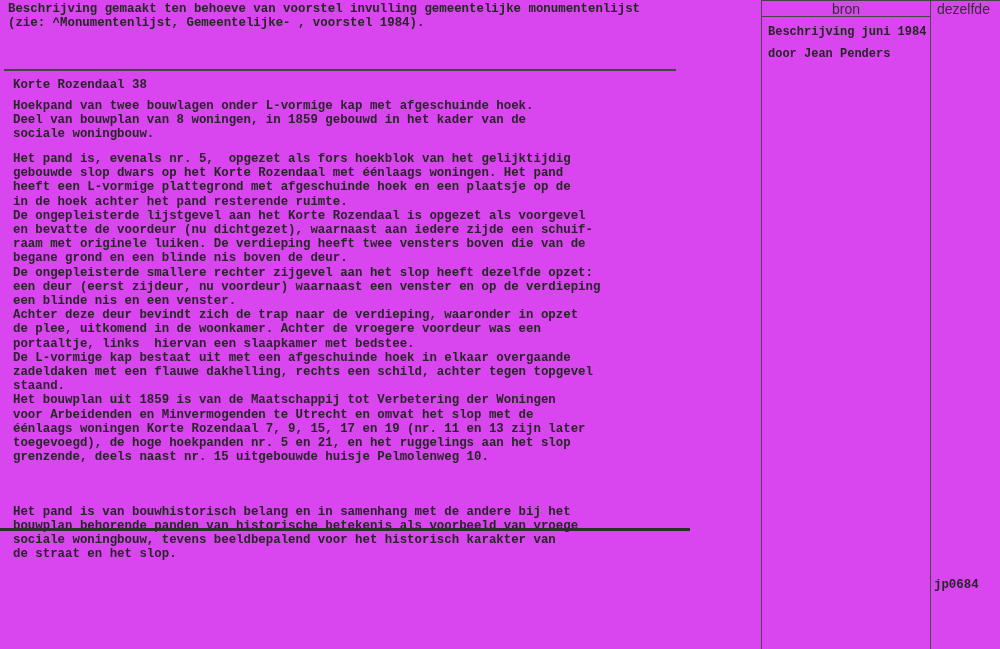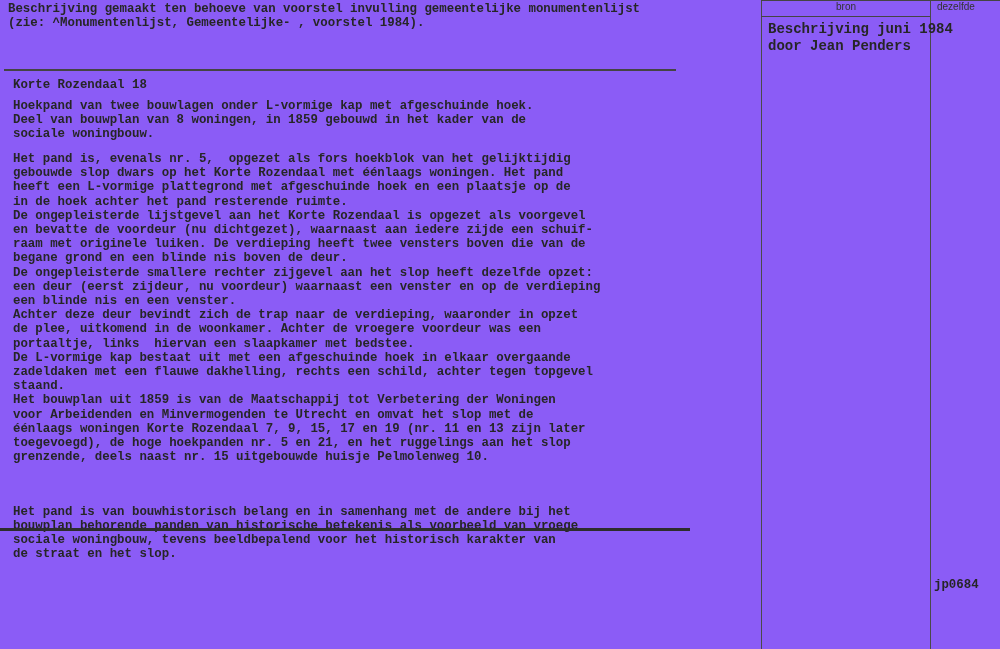--- a/index.html
+++ b/index.html
@@ -1,19 +1,19 @@
 <!DOCTYPE html>
 <html><head>
 <meta charset="utf-8">
 <style>
   html,body{margin:0;padding:0;background:#e8e8e6;}
   .page{
     position:relative;
     width:1000px;height:649px;
-    background:#8b5cf6;
+    background:#d946ef;
     overflow:hidden;
     font-family:"Liberation Mono","DejaVu Sans Mono",monospace;
   }
   .mono{
     position:absolute;
     font-family:"Liberation Mono","DejaVu Sans Mono",monospace;
     font-weight:700;
     font-size:12.4px;
     line-height:14.2px;
     color:#262626;
@@ -24,40 +24,40 @@
   .block1{line-height:13.8px;}
   .block3{line-height:14px;margin-top:34px;}
   .footer{line-height:13.5px;}
   .hr{position:absolute;background:#444;height:1.5px;}
   .hr.thick{height:2.5px;background:#2d2d2d;}
   .vline{position:absolute;top:0;width:1.3px;height:649px;background:#4a4a4a;}
   .label{
     position:absolute;
     font-family:"Liberation Sans","DejaVu Sans",sans-serif;
     font-weight:400;
-    font-size:10px;
+    font-size:14px;
     color:#323232;
     white-space:pre;
   }
   .bron-label{left:762px;top:1px;width:168px;text-align:center;}
   .verwerkt-label{left:937px;top:1px;}
-  .bron-entry{left:768px;top:21px;font-size:14px;line-height:17px;}
+  .bron-entry{left:768px;top:21px;font-size:12px;line-height:22px;}
   .verwerkt-code{left:934px;top:560px;margin-top:18px;}
 </style>
 </head>
 <body>
 
 <div class="page">
 
   <div class="mono note" style="left:8px;top:3px">Beschrijving gemaakt ten behoeve van voorstel invulling gemeentelijke monumentenlijst
 (zie: ^Monumentenlijst, Gemeentelijke- , voorstel 1984).</div>
 
   <div class="hr" style="left:4px;top:69px;width:672px"></div>
 
-  <div class="mono" style="left:13px;top:78px">Korte Rozendaal 18</div>
+  <div class="mono" style="left:13px;top:78px">Korte Rozendaal 38</div>
 
   <div class="mono block1" style="left:13px;top:100px">Hoekpand van twee bouwlagen onder L-vormige kap met afgeschuinde hoek.
 Deel van bouwplan van 8 woningen, in 1859 gebouwd in het kader van de
 sociale woningbouw.</div>
 
   <div class="mono" style="left:13px;top:152px">Het pand is, evenals nr. 5,  opgezet als fors hoekblok van het gelijktijdig
 gebouwde slop dwars op het Korte Rozendaal met éénlaags woningen. Het pand
 heeft een L-vormige plattegrond met afgeschuinde hoek en een plaatsje op de
 in de hoek achter het pand resterende ruimte.
 De ongepleisterde lijstgevel aan het Korte Rozendaal is opgezet als voorgevel

